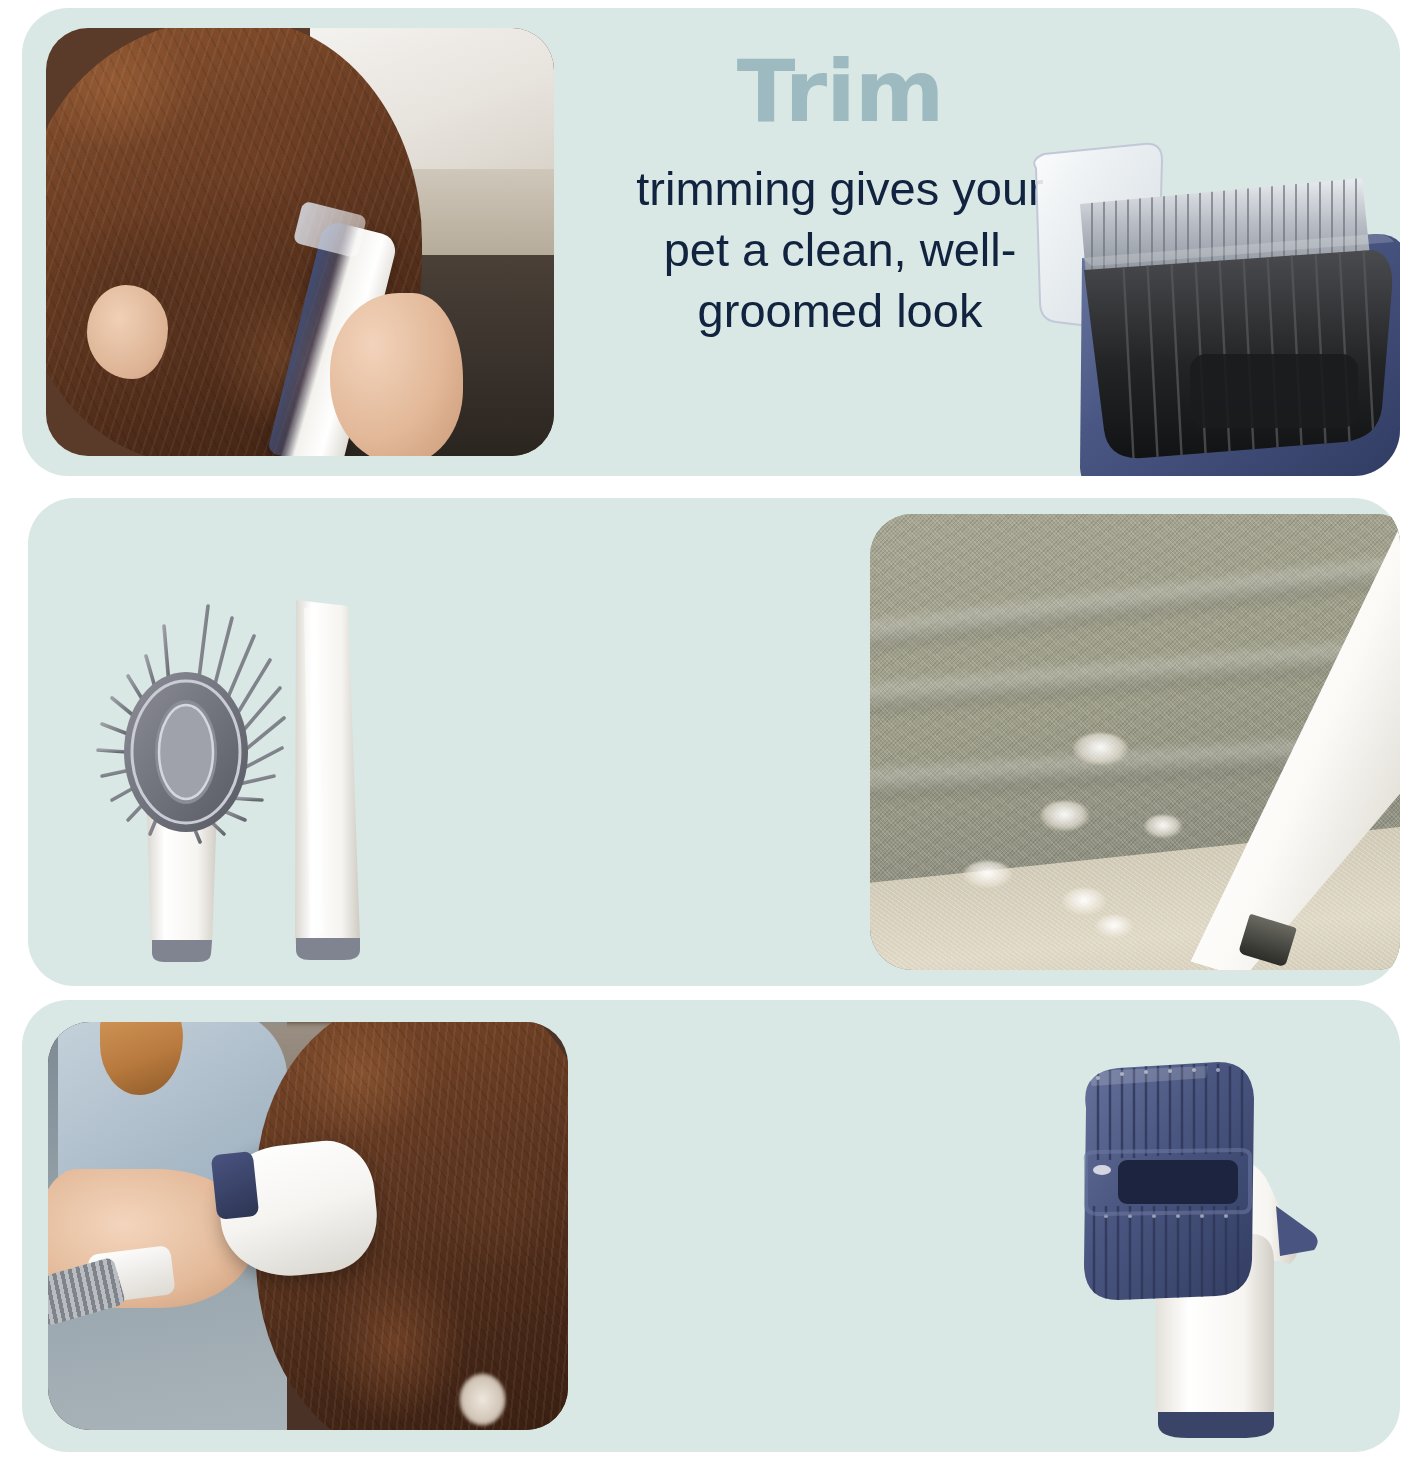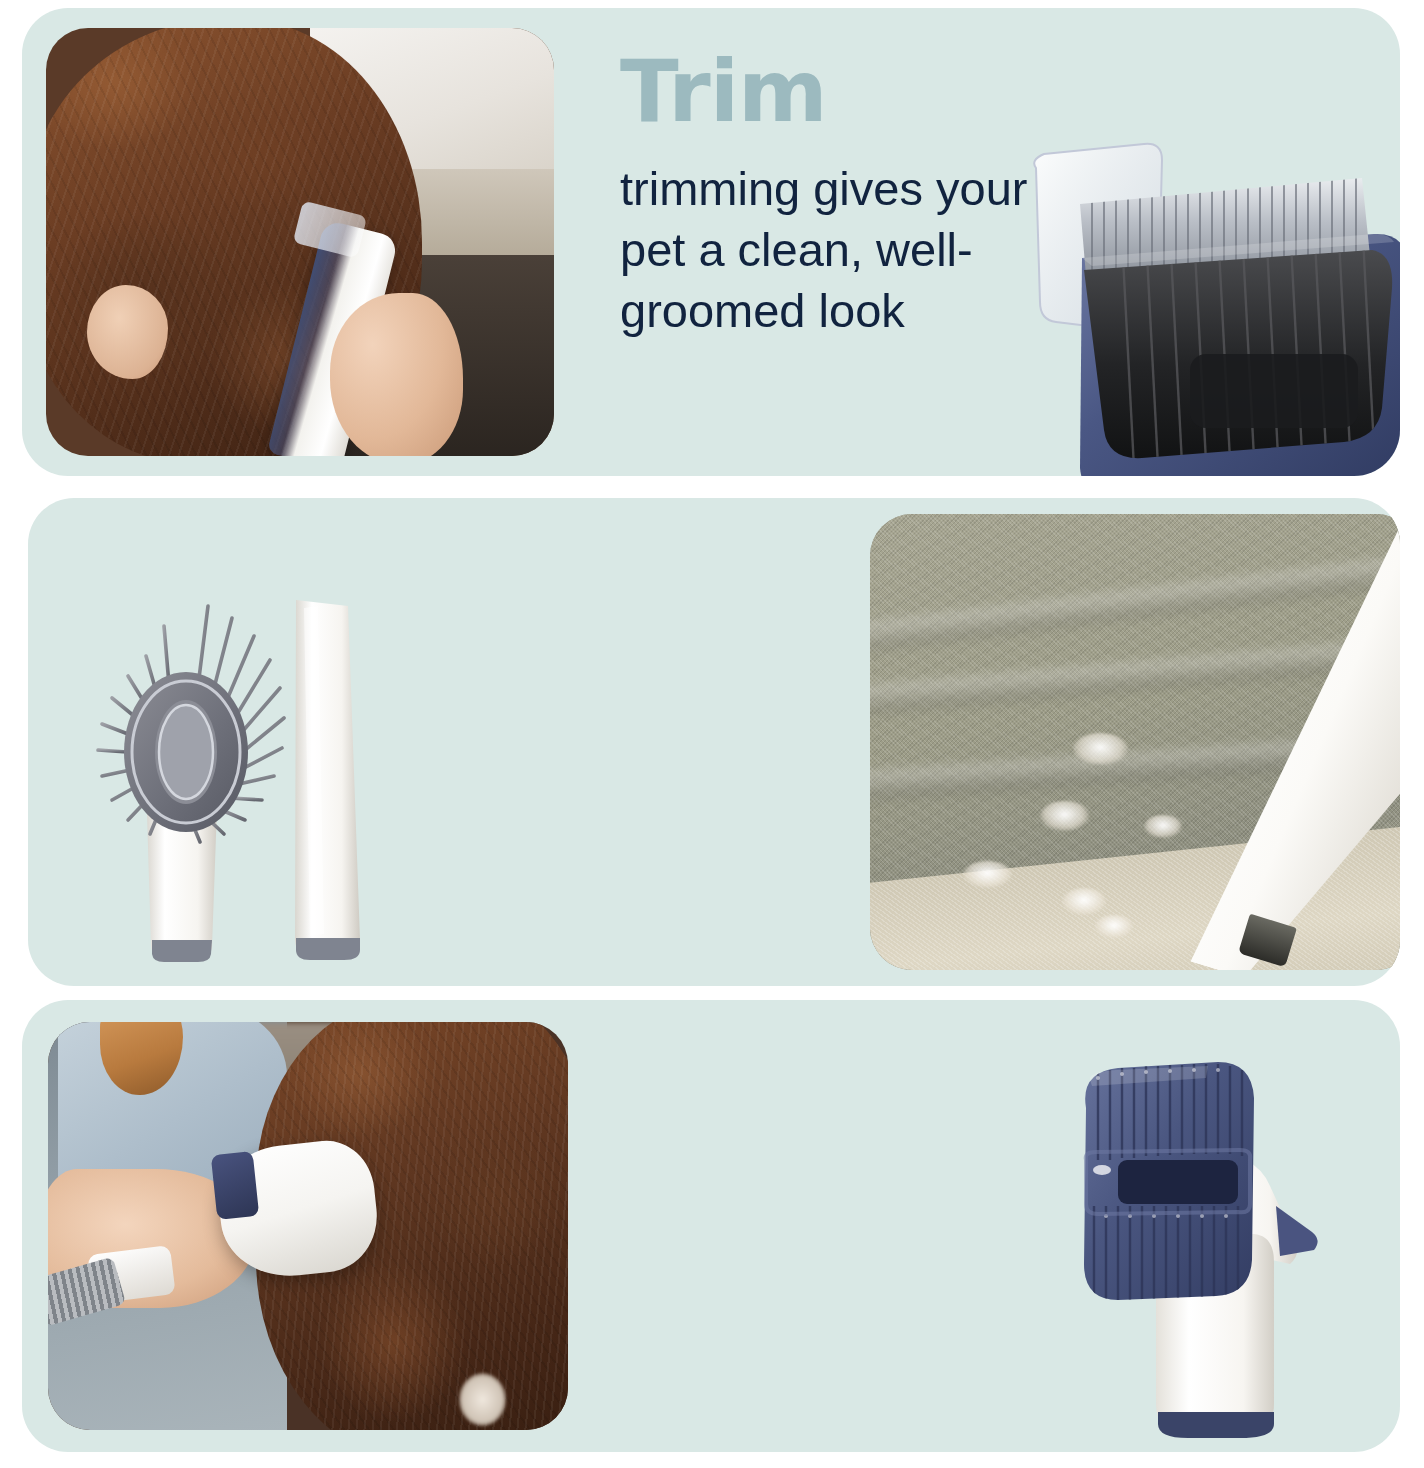--- a/index.html
+++ b/index.html
@@ -242,21 +242,21 @@
     letter-spacing: -1px;
     line-height: 1;
   }
   .body {
     font-family: "Liberation Sans", sans-serif;
     font-weight: 400;
     color: #11233f;
     line-height: 1.30;
   }
 
-  #text-trim  { left: 598px; top: 40px; width: 440px; text-align: left; }
+  #text-trim  { left: 598px; top: 40px; width: 440px; text-align: center; }
   #text-trim  .heading { font-size: 86px; margin-bottom: 24px; }
   #text-trim  .body    { font-size: 47px; }
 </style>
 </head>
 <body>
 
 <div id="stage">
 
   <section class="panel" id="panel-trim">
 

